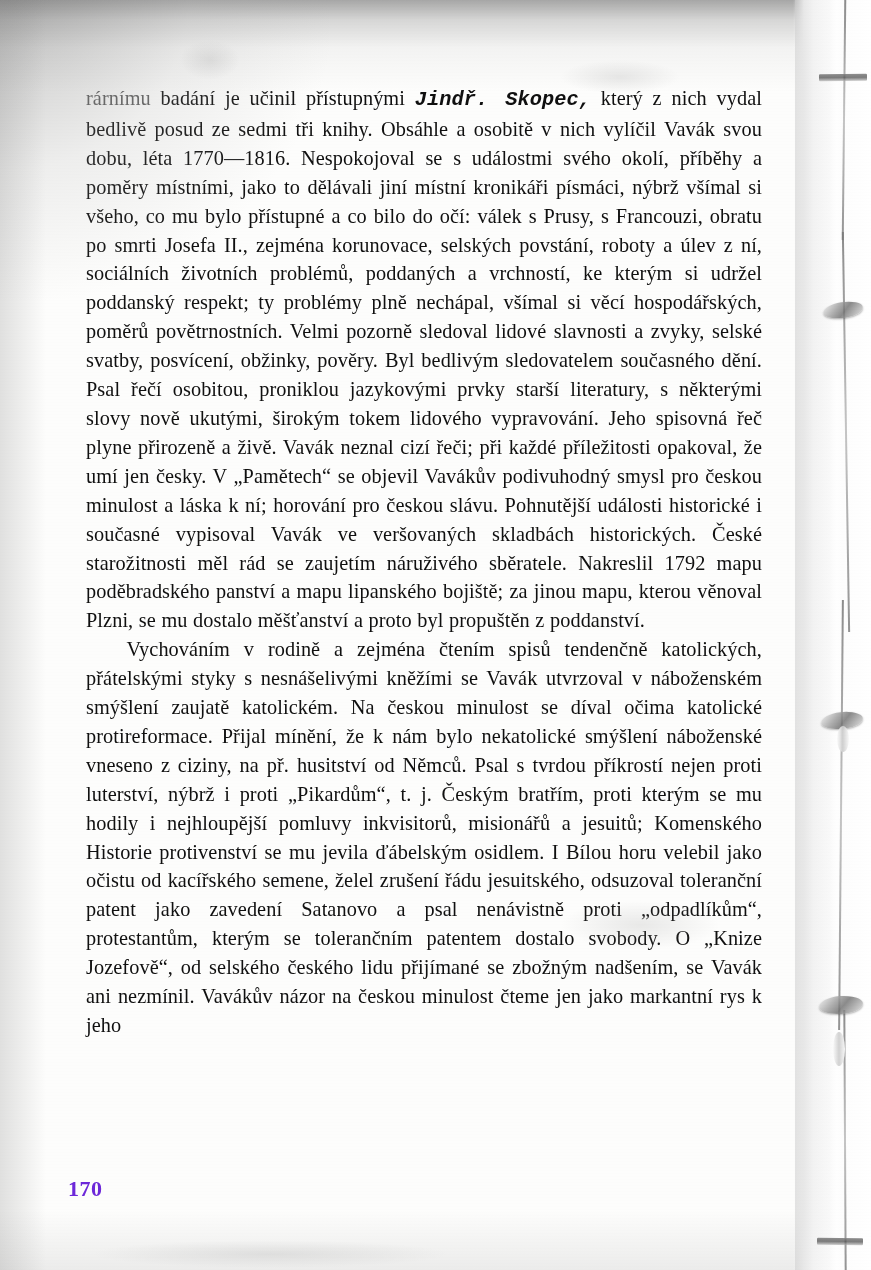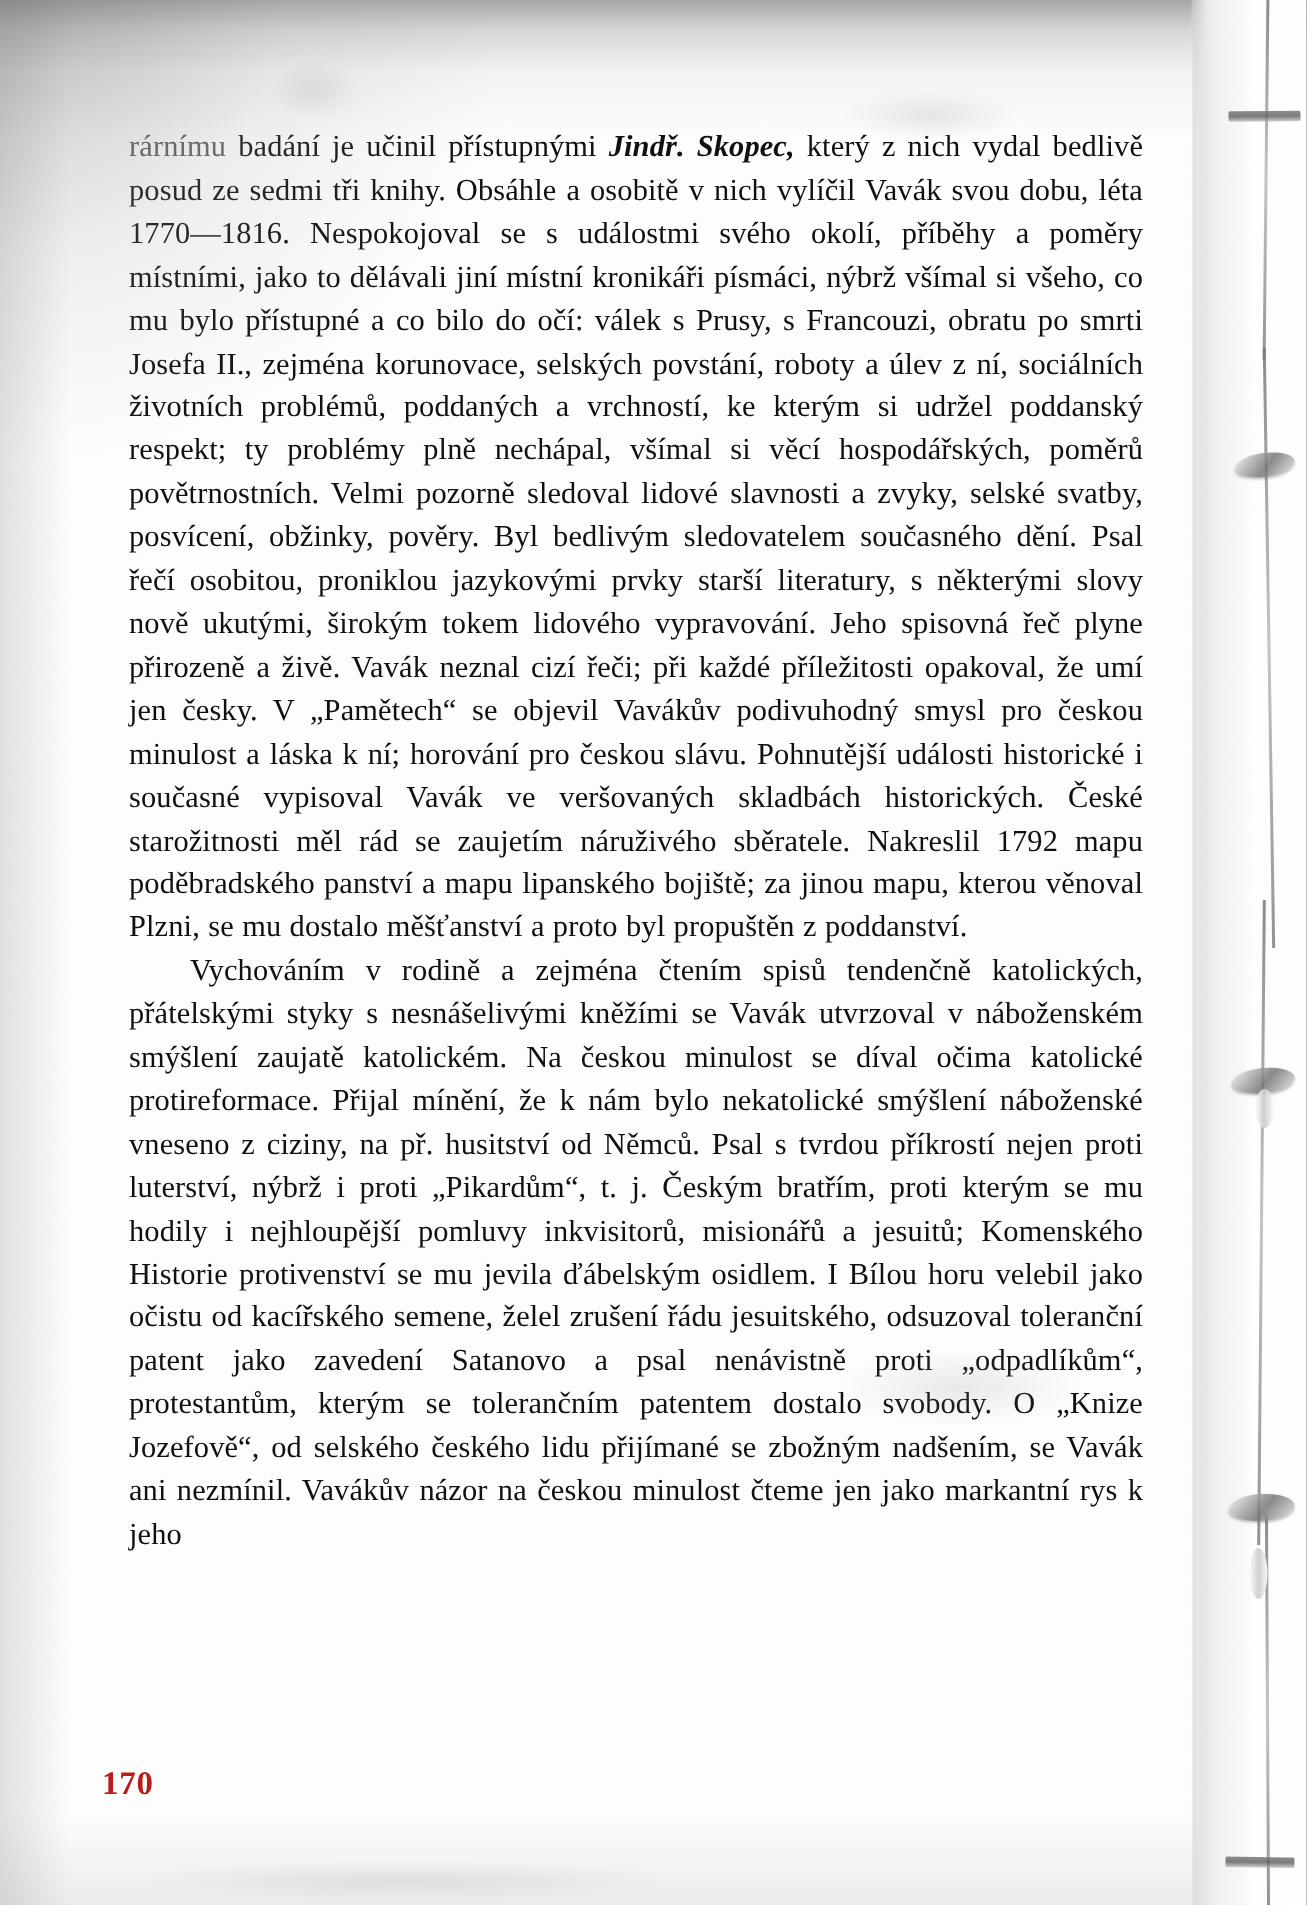--- a/index.html
+++ b/index.html
@@ -160,32 +160,32 @@
     line-height: 28.9px;
     color: #101010;
     text-align: justify;
     text-align-last: left;
     word-spacing: 0.02em;
     letter-spacing: 0.004em;
     -webkit-font-smoothing: none;
   }
   p.para + p.para { margin-top: 0; }
   p.indent { text-indent: 2.0em; }
-  .bi { font-weight: bold; font-style: italic; }
+  .bi { font-weight: bold; font-style: italic; font-family: Liberation Mono, monospace; }
 
   
   .faint { color: #5d5d5d; }
 
   .folio {
     position: absolute;
     left: 68px;
     top: 1176px;
     font-size: 22px;
     font-weight: bold;
-    color: #b91c1c;
+    color: #6d28d9;
     letter-spacing: .5px;
   }
 
   
   .grain {
     position: absolute;
     inset: 0;
     pointer-events: none;
     opacity: .30;
     background-image:

